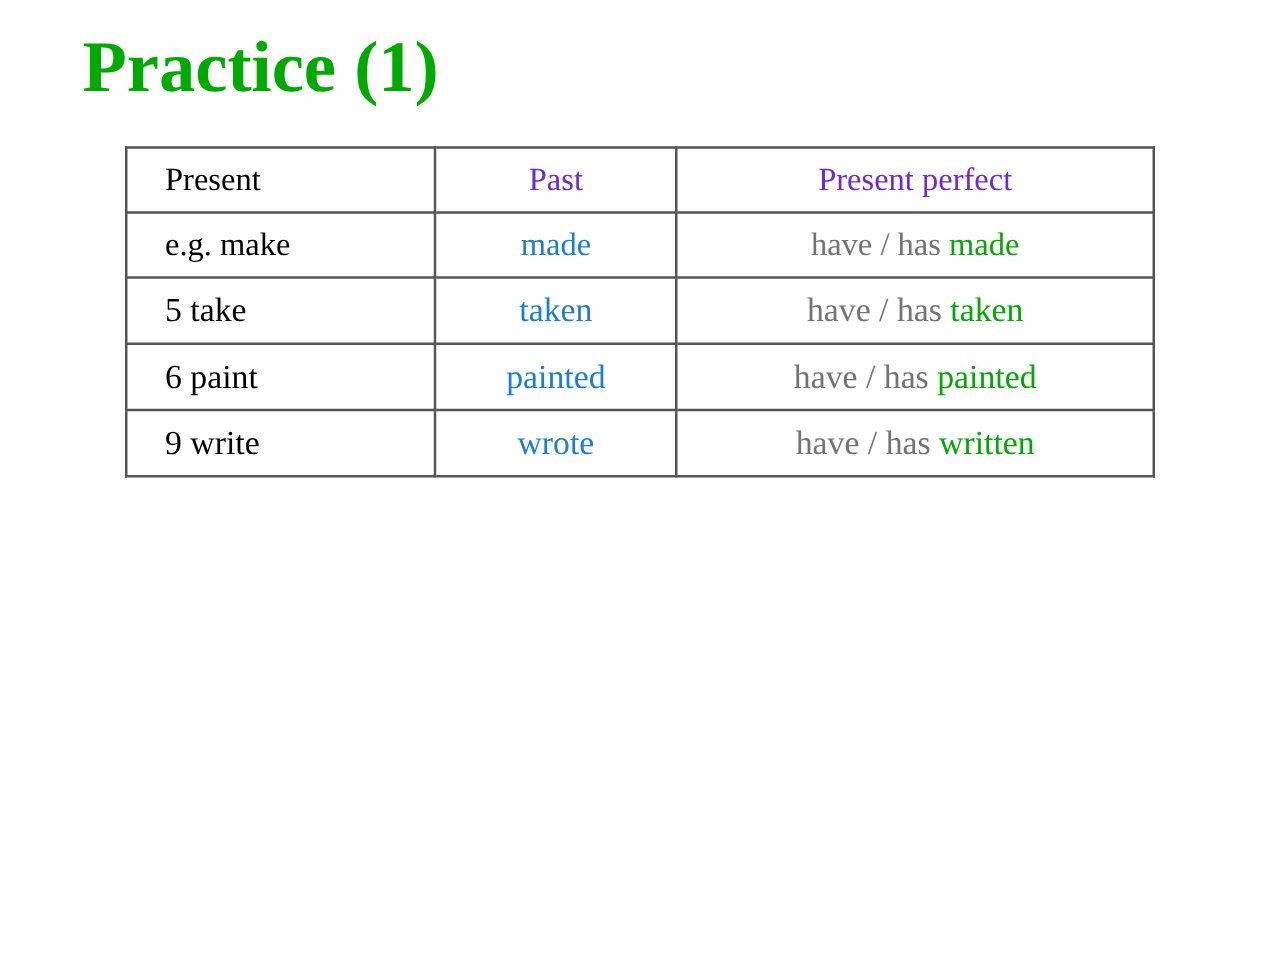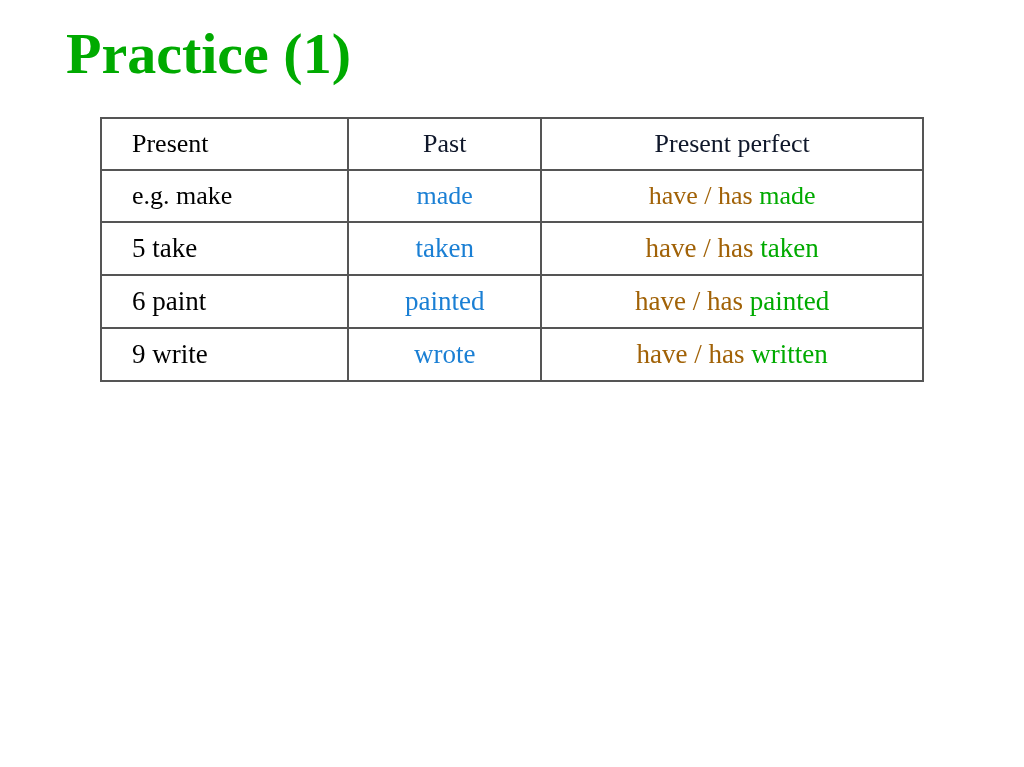--- a/index.html
+++ b/index.html
@@ -38,21 +38,21 @@
 
     th, td {
       border: 2px solid #555;
       padding: 10px 18px;
       text-align: center;
       font-size: 26px;
     }
 
     thead th {
       font-weight: normal;
-      color: #0f172a;
+      color: #6d28d9;
       font-size: 26px;
     }
 
     tbody td {
       font-size: 27px;
     }
 
     .col-present {
       text-align: left;
       padding-left: 30px;
@@ -62,21 +62,21 @@
     .col-past {
       color: #1a7fd4;
       text-align: center;
     }
 
     .col-perfect {
       text-align: center;
     }
 
     .have-has {
-      color: #a16207;
+      color: #737373;
       font-weight: normal;
     }
 
     .perfect-verb {
       color: #00aa00;
     }
 
     .row-example td {
       font-size: 26px;
     }

